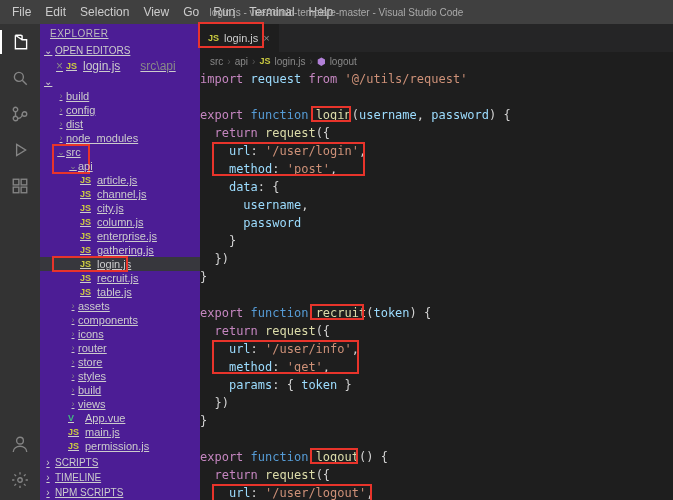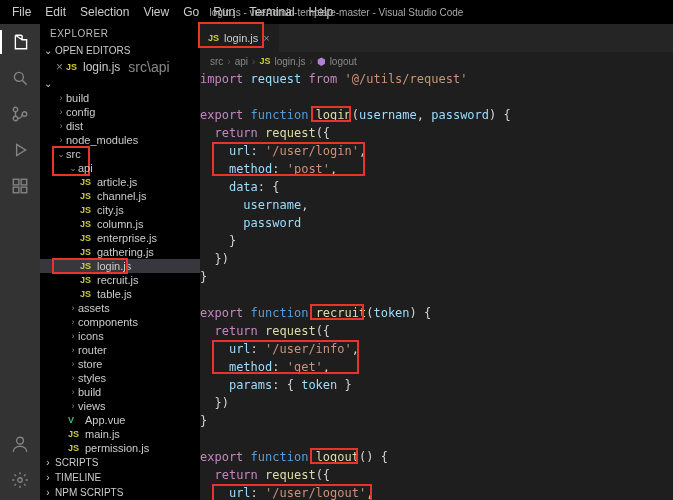--- a/index.html
+++ b/index.html
@@ -1,38 +1,38 @@
 <!DOCTYPE html>
 <html><head>
 <meta charset="utf-8">
 <style>
 * { margin: 0; padding: 0; box-sizing: border-box; }
 body { width: 673px; height: 500px; background: #1e1e1e; font-family: "Segoe UI", sans-serif; font-size: 12px; color: #ccc; overflow: hidden; }
-.titlebar { height: 24px; background: #000000; display: flex; align-items: center; padding: 0 6px; }
+.titlebar { height: 24px; background: #404040; display: flex; align-items: center; padding: 0 6px; }
 .titlebar .menus { display: flex; gap: 2px; }
 .titlebar .menus span { padding: 2px 6px; cursor: pointer; }
 .titlebar .title { position: absolute; left: 50%; transform: translateX(-50%); color: #aaa; font-size: 10px; }
 .main { display: flex; height: calc(100% - 24px); }
 .activitybar { width: 40px; background: #333333; display: flex; flex-direction: column; align-items: center; padding-top: 6px; gap: 12px; }
 .activitybar .ab-icon { width: 24px; height: 24px; display: flex; align-items: center; justify-content: center; color: #858585; cursor: pointer; }
 .activitybar .ab-icon.active { color: #fff; border-left: 2px solid #fff; padding-left: 0; width: 100%; }
 .activitybar .bottom-icons { margin-top: auto; margin-bottom: 8px; display: flex; flex-direction: column; gap: 12px; align-items: center; }
-.sidebar { width: 160px; background: #000000; display: flex; flex-direction: column; }
+.sidebar { width: 160px; background: #4c1d95; display: flex; flex-direction: column; text-decoration: underline; }
 .sidebar .sb-title { font-size: 10px; letter-spacing: 0.5px; color: #bbb; padding: 4px 10px; }
 .sidebar .section-hdr { font-size: 10px; color: #ccc; padding: 2px 4px; display: flex; align-items: center; gap: 3px; cursor: pointer; }
 .sidebar .section-hdr .chev { width: 8px; display: inline-block; text-align: center; }
 .sidebar .tree { flex: 1; overflow: hidden; font-size: 11px; }
 .tree-item { display: flex; align-items: center; padding: 1px 0; cursor: pointer; white-space: nowrap; }
 .tree-item.sel { background: #37373d; }
 .tree-item .chev { width: 10px; text-align: center; color: #888; font-size: 9px; }
 .tree-item .file-ic { width: 14px; margin-right: 3px; font-size: 9px; font-weight: bold; }
 .js-ic { color: #cbcb41; }
 .vue-ic { color: #42b883; }.indent1{padding-left:16px}.indent2{padding-left:28px}.indent3{padding-left:40px}
 .tree-item .lbl { color: #ccc; }
-.tree-item .dim { color: #888; margin-left: 8px; font-size: 14px;}
+.tree-item .dim { color: #888; margin-left: 20px; font-size: 12px;}
 .editor { flex: 1; background: #1e1e1e; display: flex; flex-direction: column; }
 .tabs { height: 28px; background: #252526; display: flex; align-items: stretch; }
 .tab { display: flex; align-items: center; padding: 0 8px; background: #1e1e1e; border-right: 1px solid #1e1e1e; gap: 5px; font-size: 11px; cursor: pointer; }
 .tab .file-ic { font-size: 9px; font-weight: bold; }
 .tab .close { color: #888; cursor: pointer; }
 .breadcrumb { height: 18px; padding: 0 10px; font-size: 10px; color: #888; display: flex; align-items: center; gap: 4px; }
 .breadcrumb .bc-sep { color: #555; }
 .code { flex: 1; display: flex; overflow: hidden; font-family: Consolas, monospace; font-size: 12px; line-height: 18px; }
 .gutter { width: 38px; text-align: right; color: #6e7681; padding-right: 10px; user-select: none; }
 .code-body { flex: 1; white-space: pre; color: #d4d4d4; position: relative; }

